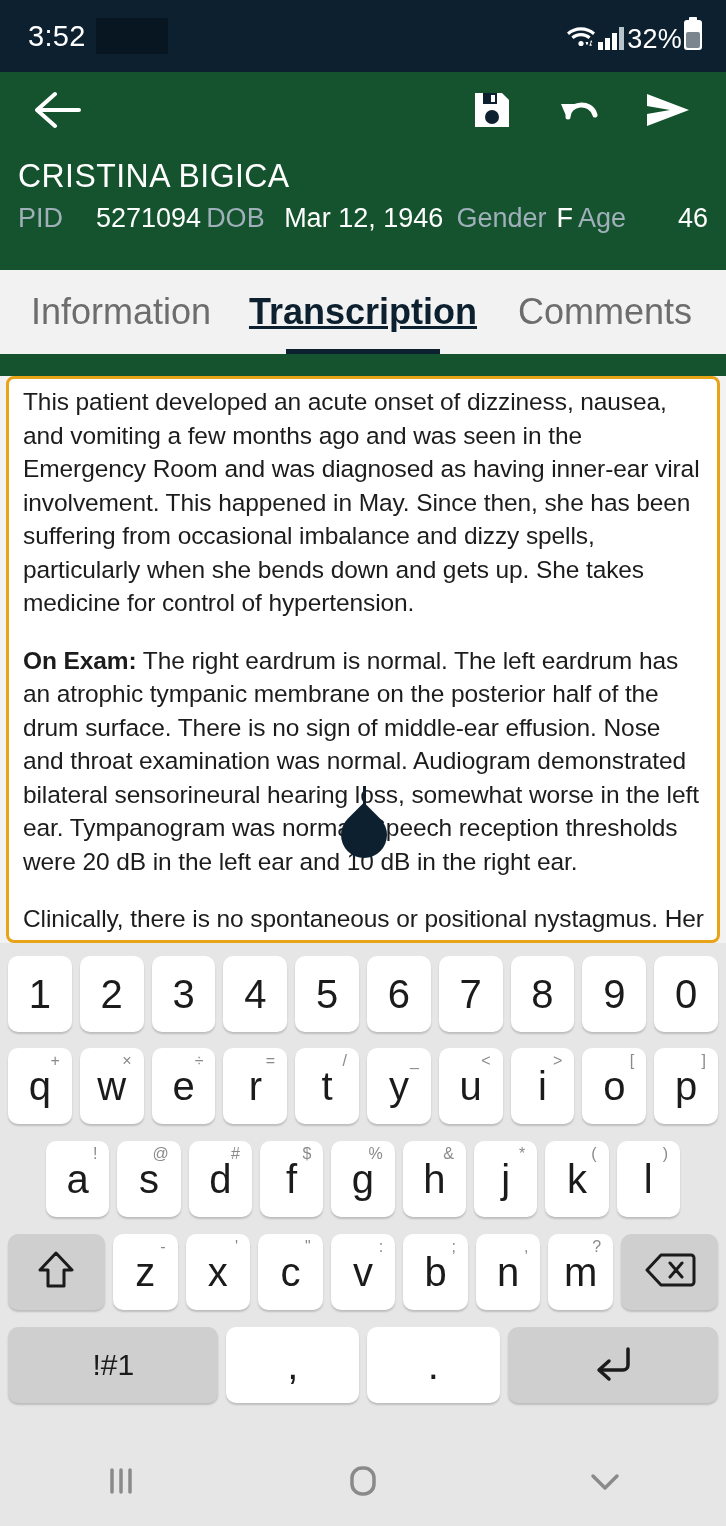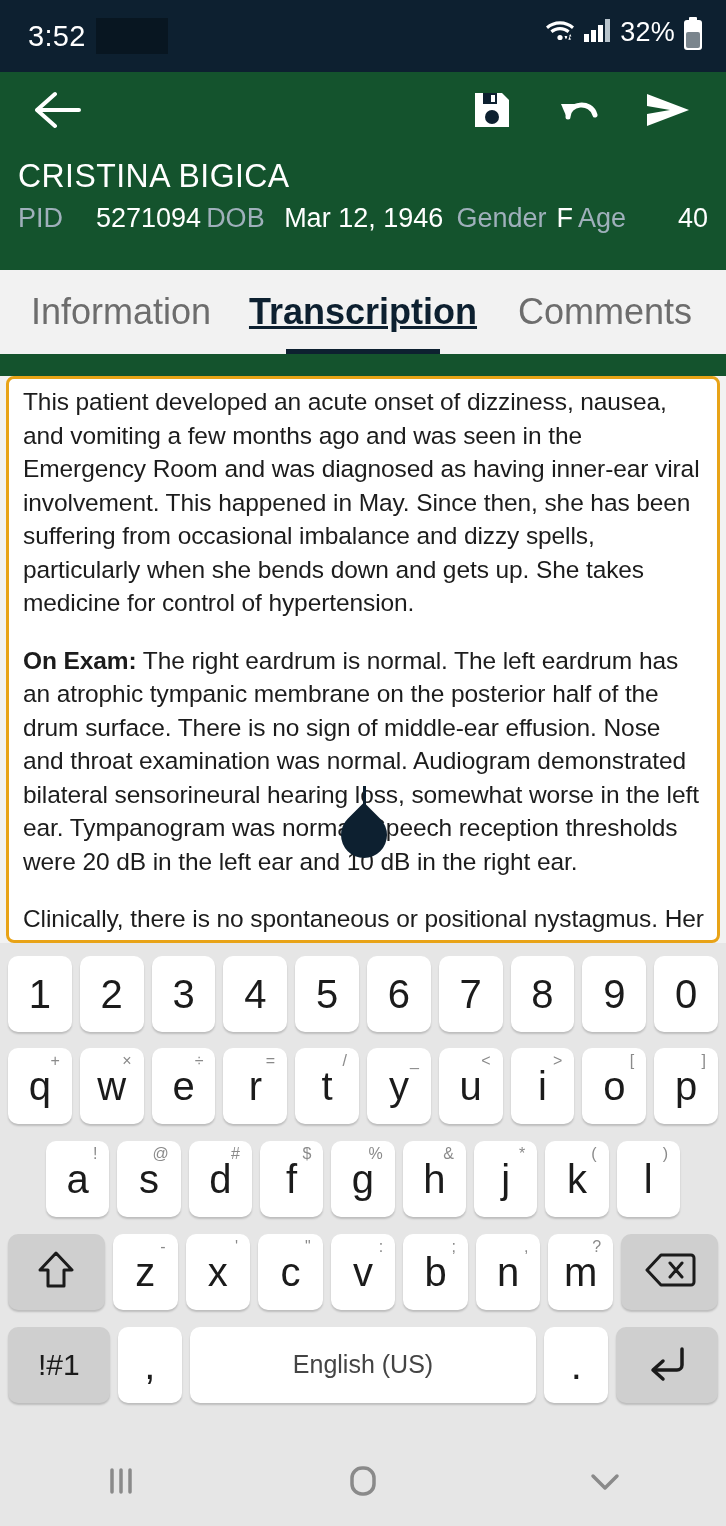--- a/index.html
+++ b/index.html
@@ -12,21 +12,21 @@
   #app { position:relative; width:726px; height:1526px; background:#14532d; overflow:hidden; }
 
   
   .statusbar {
     height:72px; background:#0d2030; display:flex; align-items:center;
     justify-content:space-between; padding:0 22px 0 28px; color:#ffffff;
   }
   .sb-left { display:flex; align-items:center; gap:10px; }
   .sb-time { font-size:29px; letter-spacing:.3px; }
   .sb-mask { width:72px; height:36px; background:#081621; }
-  .sb-right { display:flex; align-items:flex-start; gap:7px; }
+  .sb-right { display:flex; align-items:flex-end; }
   .sb-pct { font-size:27px; letter-spacing:.2px; }
 
   
   .toolbar { height:80px; display:flex; align-items:center; padding:0 26px; }
   .tb-spacer { flex:1; }
   .tb-btn { width:64px; height:64px; display:flex; align-items:center; justify-content:center; }
   .tb-gap { width:24px; }
 
   
   .patient { padding:4px 18px 36px 18px; color:#fff; }
@@ -205,21 +205,21 @@
           <span class="pt-val">Mar 12, 1946</span>
         </div>
       </div>
       <div class="pt-col">
         <div class="pt-row">
           <span class="pt-lbl w2">Gender</span>
           <span class="pt-val">F</span>
         </div>
         <div class="pt-row">
           <span class="pt-lbl w2">Age</span>
-          <span class="pt-val">40</span>
+          <span class="pt-val">46</span>
         </div>
       </div>
     </div>
   </div>
 
   <div class="tabs">
     <div class="tab">
       <span>Information</span>
     </div>
     <div class="tab active">
@@ -406,23 +406,20 @@
       </div>
     </div>
 
     <div class="krow">
       <div class="key fn sym">
           <span class="main">!#1</span>
         </div>
       <div class="key comma">
           <span class="main">,</span>
         </div>
-      <div class="key space">
-          <span class="main">English (US)</span>
-        </div>
       <div class="key period">
           <span class="main">.</span>
         </div>
       <div class="key fn enter">
         <span>
           <svg width="46" height="40" viewBox="0 0 46 40">
             <path d="M38 6 V22 A5 5 0 0 1 33 27 H10" fill="none" stroke="#1b1b1b" stroke-width="3.5" stroke-linecap="round" stroke-linejoin="round"></path>
             <path d="M19 18 L9 27 L19 36" fill="none" stroke="#1b1b1b" stroke-width="3.5" stroke-linecap="round" stroke-linejoin="round"></path>
           </svg>
         </span>

